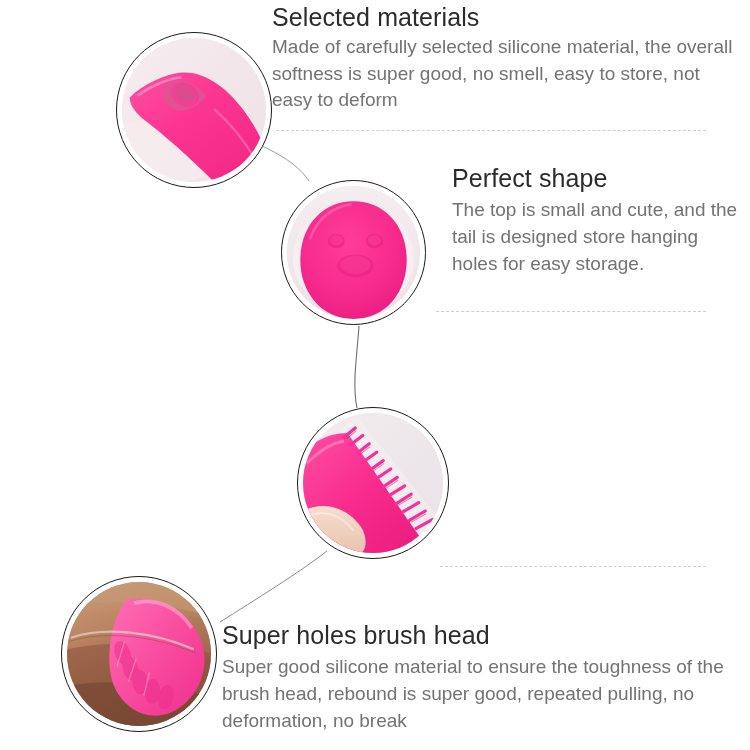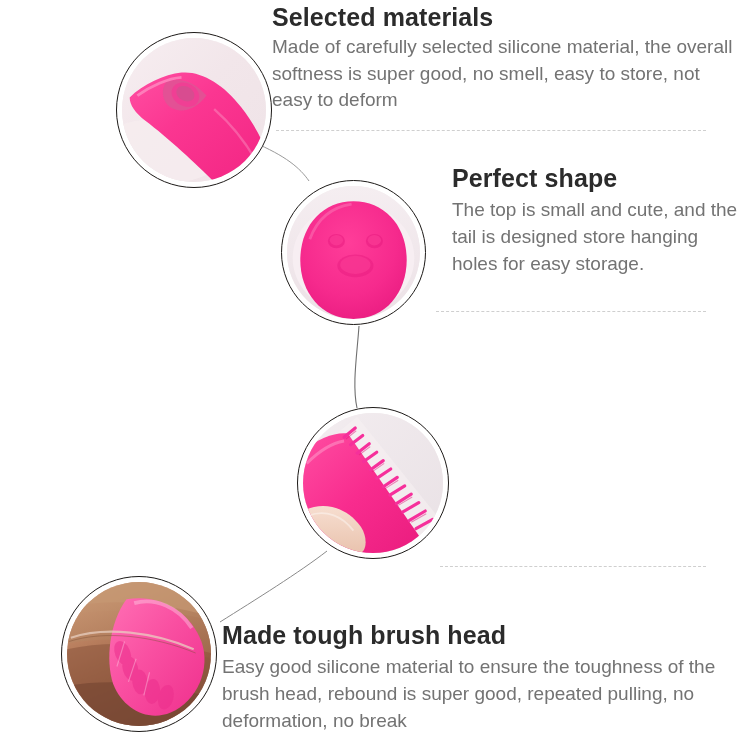--- a/index.html
+++ b/index.html
@@ -30,21 +30,21 @@
     border-radius:50%;
     overflow:hidden;
     background:#f4eff0;
   }
   .photo{position:absolute;left:0;top:0;width:100%;height:100%;}
 
   
   .block{position:absolute;}
   .block h3{
     margin:0 0 2px 0;
-    font-weight:700;
+    font-weight:400;
     color:#2b2b2b;
     letter-spacing:.1px;
   }
   .block p{
     margin:0;
     color:#737373;
     font-weight:400;
   }
   .sep{
     position:absolute;
@@ -266,17 +266,17 @@
 
   <div class="block" id="b2">
     <h3>Perfect shape</h3>
     <p>The top is small and cute, and the tail is designed store hanging holes for easy storage.</p>
   </div>
   <div class="sep" id="s2"></div>
 
   <div class="sep" id="s3"></div>
 
   <div class="block" id="b4">
-    <h3>Made tough brush head</h3>
-    <p>Easy good silicone material to ensure the toughness of the brush head, rebound is super good, repeated pulling, no deformation, no break</p>
+    <h3>Super holes brush head</h3>
+    <p>Super good silicone material to ensure the toughness of the brush head, rebound is super good, repeated pulling, no deformation, no break</p>
   </div>
 
 </div>
 
 </body></html>

